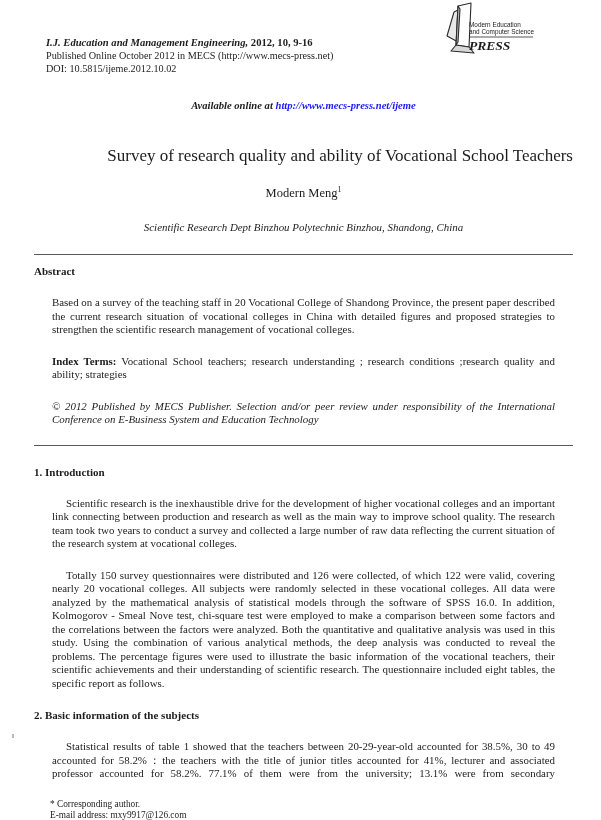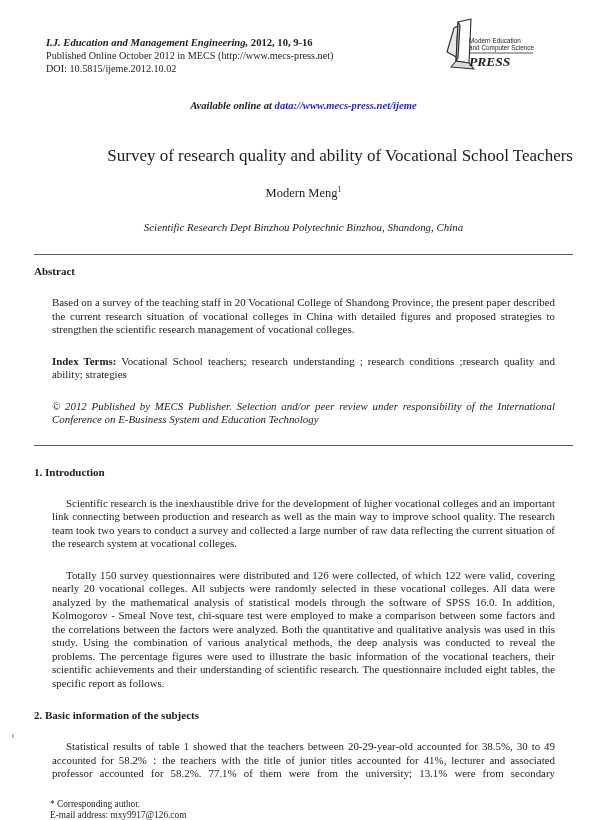--- a/index.html
+++ b/index.html
@@ -16,21 +16,21 @@
 
   
   .header-row { padding-top: 36px; position: relative; }
   .journal-block { margin-left: 12px; }
   .journal-line1 { font-size: 10.6px; line-height: 13px; }
   .bi { font-weight: bold; font-style: italic; }
   .b  { font-weight: bold; }
   .journal-line2, .journal-line3 { font-size: 10.2px; line-height: 13px; }
 
   
-  .logo { position: absolute; top: 16px; right: 30px; width: 110px; height: 64px; }
+  .logo { position: absolute; top: 0; right: 30px; width: 110px; height: 64px; }
   .logo svg { display: block; }
 
   .available-line { margin-top: 24px; text-align: center; font-size: 10.6px; line-height: 13px; }
   .available-line .url { color: #1a1aff; text-decoration: none; }
 
   
   .paper-title { margin-top: 33px; text-align: right; font-size: 17px; line-height: 22px; font-weight: normal; }
   .paper-author { margin-top: 15px; text-align: center; font-size: 12.5px; line-height: 16px; }
   .paper-author sup { font-size: 8px; }
   .paper-affiliation { margin-top: 20px; text-align: center; font-style: italic; font-size: 10.9px; line-height: 13px; }
@@ -84,21 +84,21 @@
             <path d="M25,6 L27,9 L25,42 L23,45 Z" fill="#bdbdbd"></path>
           </g>
           <text x="36" y="27" font-family="Liberation Sans, sans-serif" font-size="6.4" fill="#1c1c1c"><tspan id="logo-l1">Modern Education</tspan></text>
           <text x="36" y="34" font-family="Liberation Sans, sans-serif" font-size="6.4" fill="#1c1c1c"><tspan id="logo-l2">and Computer Science</tspan></text>
           <line x1="36" y1="37" x2="100" y2="37" stroke="#2b2b2b" stroke-width="0.8"></line>
           <text x="36" y="50" font-family="Liberation Serif, serif" font-size="13.5" font-style="italic" font-weight="bold" fill="#1c1c1c"><tspan id="logo-press">PRESS</tspan></text>
         </svg>
       </div>
     </div>
 
-    <div class="available-line"><span class="bi">Available online at </span><a href="#" class="bi url">data://www.mecs-press.net/ijeme</a></div>
+    <div class="available-line"><span class="bi">Available online at </span><a href="#" class="bi url">http://www.mecs-press.net/ijeme</a></div>
 
     <h1 class="paper-title">Survey of research quality and ability of Vocational School Teachers</h1>
 
     <div class="paper-author"><span>Modern Meng</span><sup>1</sup></div>
 
     <div class="paper-affiliation">Scientific Research Dept Binzhou Polytechnic Binzhou, Shandong, China</div>
 
     <hr class="rule rule1">
 
     <h2 class="sec-heading h-abstract">Abstract</h2>

